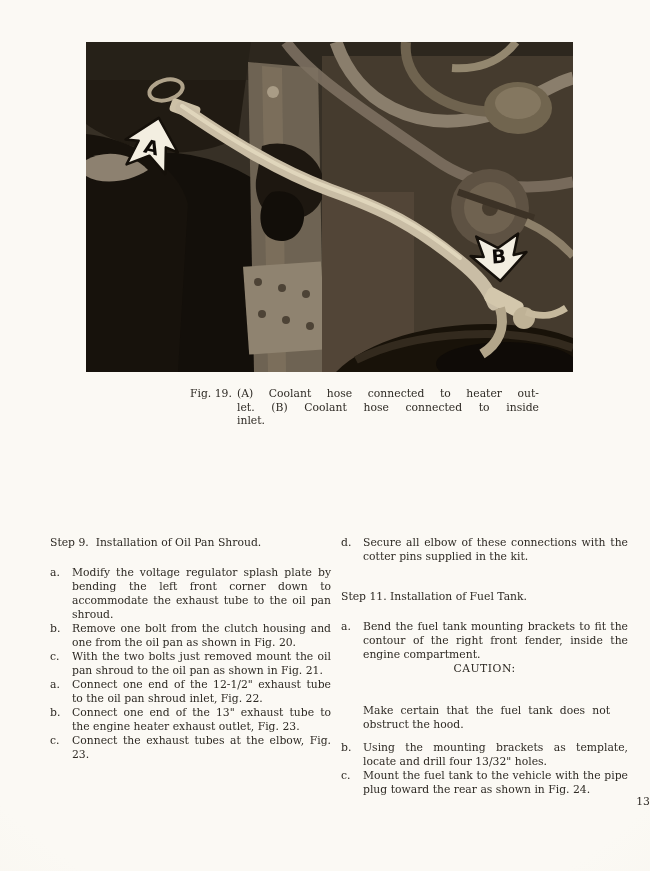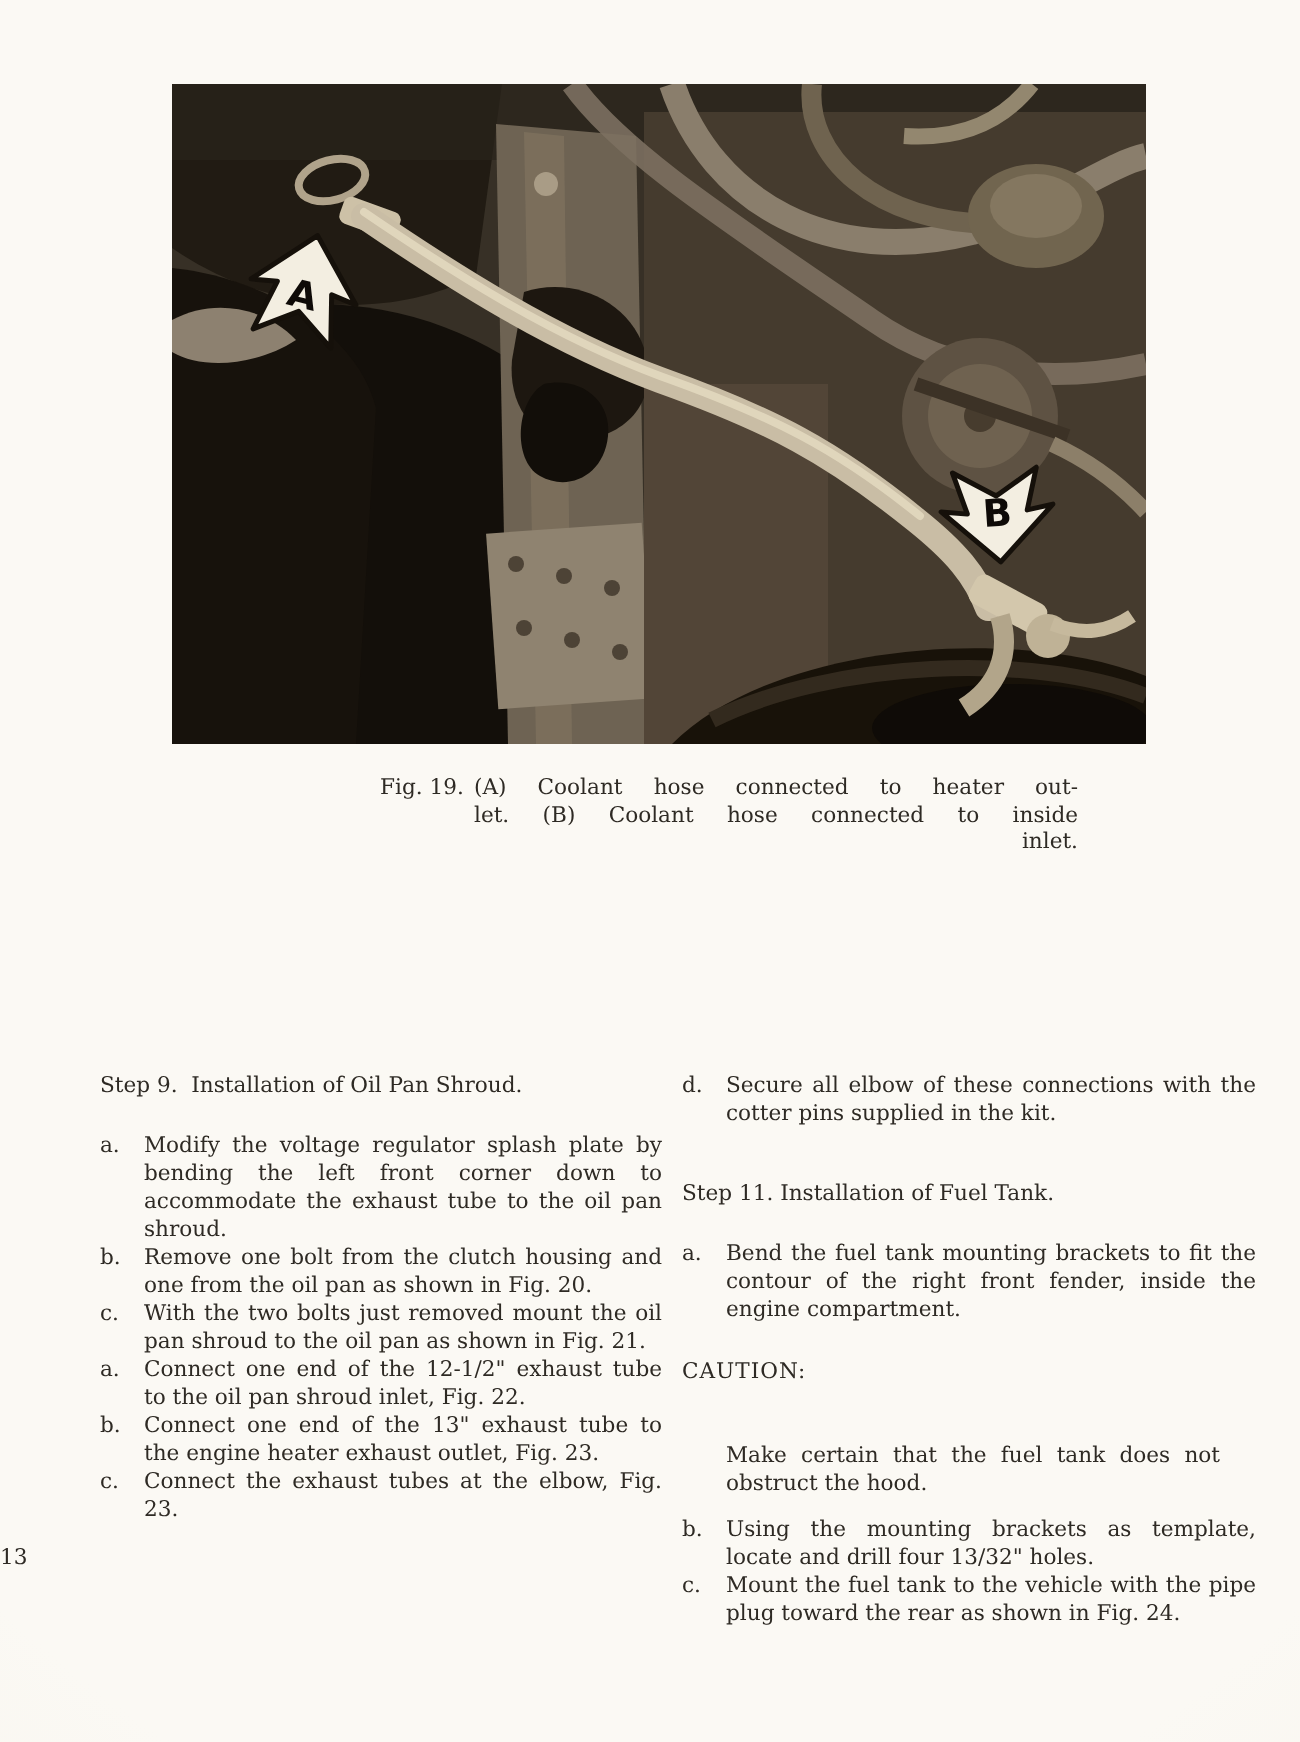--- a/index.html
+++ b/index.html
@@ -22,48 +22,48 @@
   .caption {
     position: absolute;
     left: 190px; top: 387px;
     width: 352px;
     display: flex;
     font-size: 10.8px;
     line-height: 13.6px;
   }
   .fig-label { width: 47px; flex: none; white-space: nowrap; }
   .cap-lines { width: 302px; }
-  .cap-line { display: block; text-align: right; }
+  .cap-line { display: block; }
   .cap-line.j { text-align: justify; text-align-last: justify; }
   .col {
     position: absolute;
     top: 536px;
     font-size: 10.8px;
     line-height: 14px;
   }
   .col-left  { left: 50px;  width: 281px; }
   .col-right { left: 341px; width: 287px; }
   .heading { white-space: pre-wrap; margin-bottom: 16px; }
   .heading.gap-top { margin-top: 26px; }
   .item { display: flex; }
   .item .lbl { width: 22px; flex: none; }
   .item .txt { flex: 1; text-align: justify; }
-  .caution-heading { margin-top: 17px; text-align: left; letter-spacing: 0.5px; }
+  .caution-heading { text-align: center; letter-spacing: 0.5px; }
   .caution-text {
     margin-top: 28px;
     margin-left: 22px;
     margin-right: 18px;
     text-align: justify;
   }
   .items.bc { margin-top: 9px; }
   .page-number {
     position: absolute;
-    top: 772px; left: 0;
+    top: 795px; left: 0;
     width: 650px;
-    text-align: left;
+    text-align: right;
     font-size: 10.8px;
   }
   .marker-text {
     font-family: "DejaVu Sans", sans-serif;
     font-weight: bold;
     font-size: 19px;
     fill: #0e0a07;
     text-anchor: middle;
   }
 </style>

